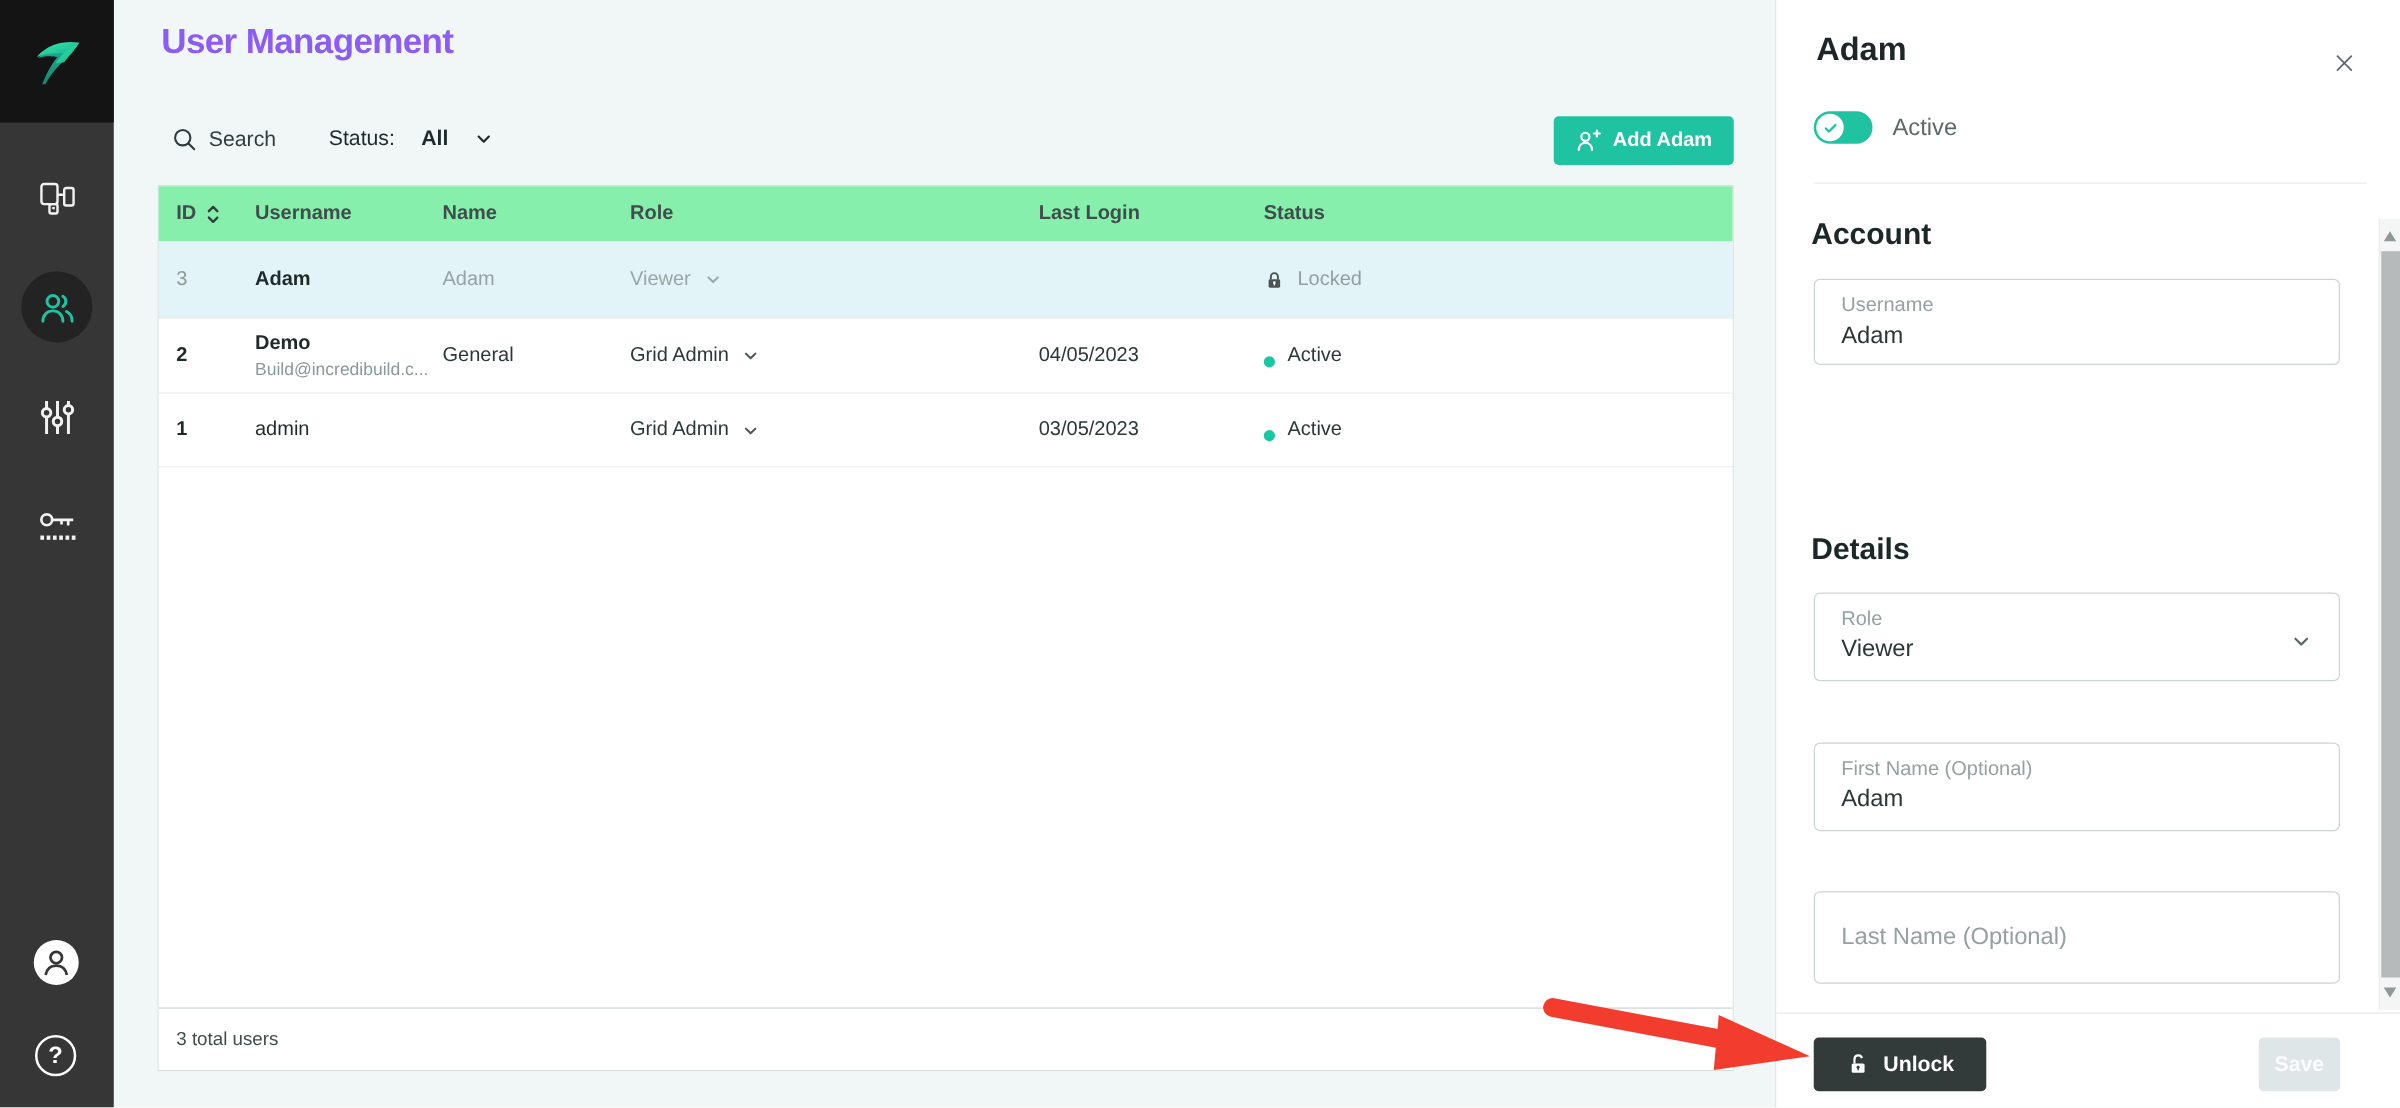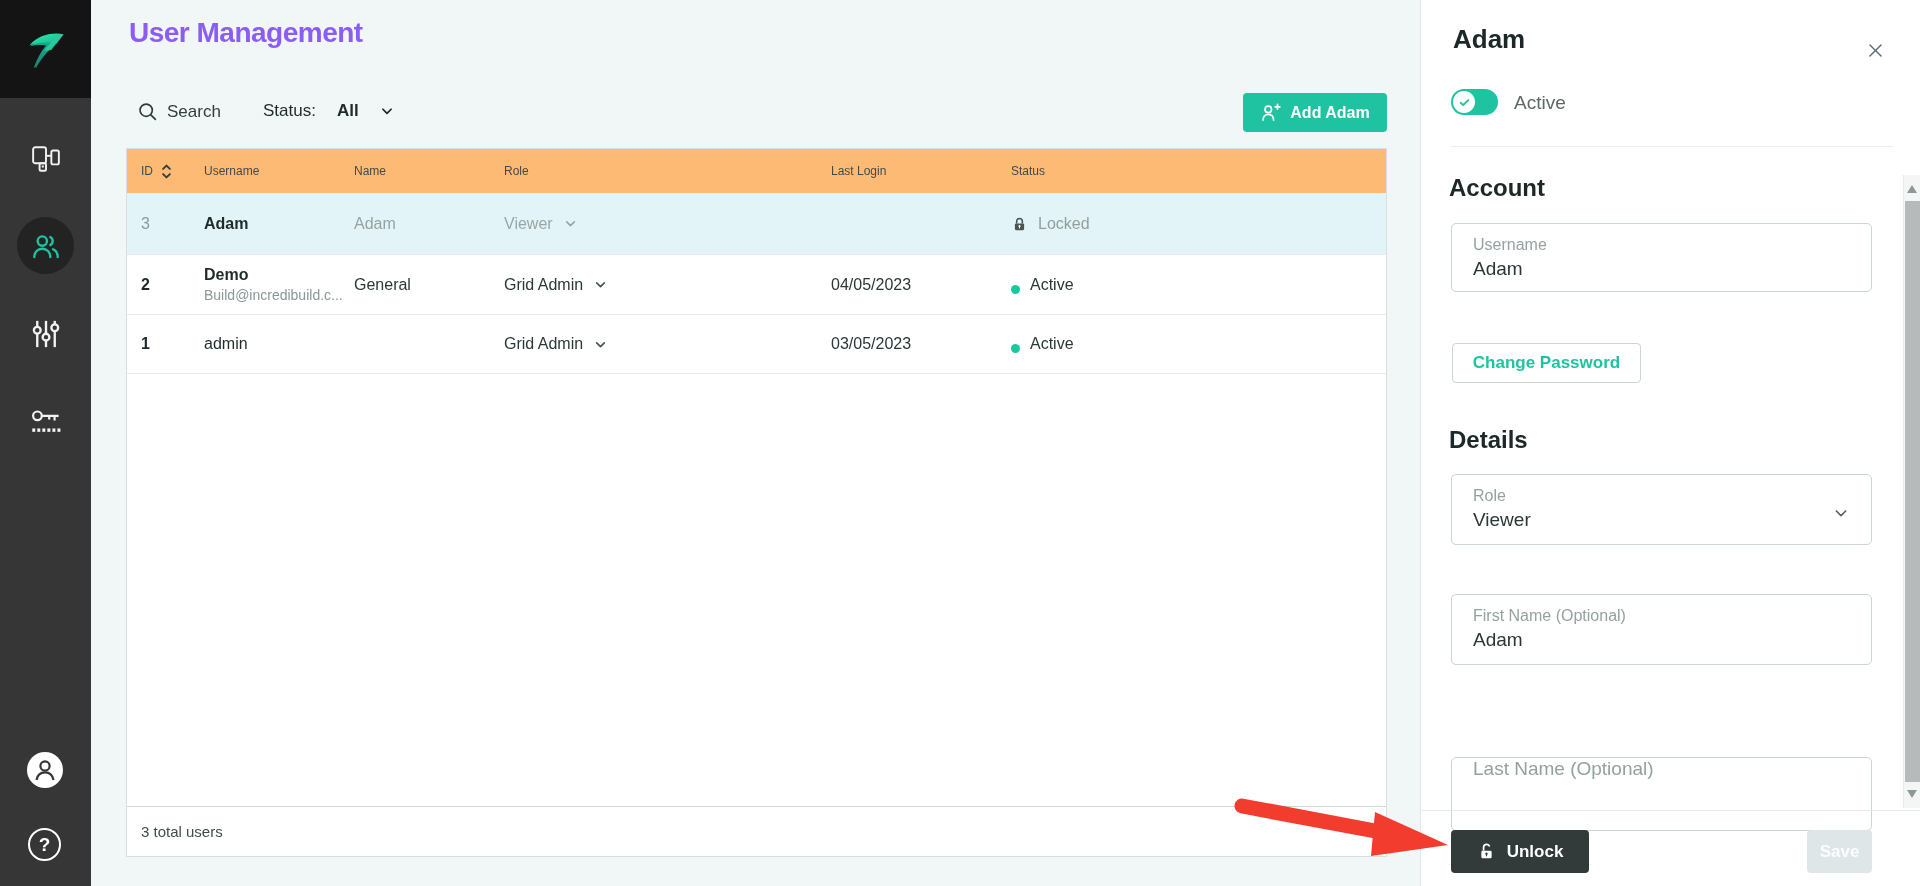--- a/index.html
+++ b/index.html
@@ -30,21 +30,21 @@
   .btn-add { position:absolute; left:1243px; top:93px; width:144px; height:39px; background:#1fc3a2;
              border:none; border-radius:4px; color:#fff; font-size:16px; font-weight:700;
              display:flex; align-items:center; justify-content:center; gap:9px; cursor:pointer;
              font-family:inherit; }
 
   
   .card { position:absolute; left:126px; top:148px; width:1261px; height:709px; background:#fff;
           border:1px solid #d9dfdf; display:flex; flex-direction:column; }
   .trow { display:grid; grid-template-columns:63px 150px 150px 327px 180px 1fr;
           align-items:center; padding-left:14px; }
-  .thead { height:44px; background:#fdba74; color:#414c4c; font-size:12px; font-weight:400; }
+  .thead { height:44px; background:#86efac; color:#414c4c; font-size:16px; font-weight:700; }
   .th { display:flex; align-items:center; gap:7px; }
   .trow.data { border-bottom:1px solid #e7ebeb; background:#fff; cursor:pointer; font-size:16px; }
   .trow.r0 { height:62px; background:#e2f4f7; }
   .trow.r1 { height:60px; }
   .trow.r2 { height:59px; }
   .cell-id { font-weight:600; color:#1f2b2b; }
   .r0 .cell-id { color:#8f9b9b; font-weight:400; }
   .uname { font-weight:700; color:#1f2b2b; }
   .uname.plain { font-weight:400; }
   .uemail { font-size:14px; color:#8a9898; margin-top:3px; max-width:145px; white-space:nowrap; overflow:hidden; }
@@ -72,21 +72,21 @@
   .toggle .knob { position:absolute; left:2px; top:2px; width:22px; height:22px; border-radius:50%;
                   background:#fff; display:flex; align-items:center; justify-content:center; color:#1fc3a2; }
   .toggle-label { position:absolute; left:93px; top:92px; font-size:19px; color:#5d6868; }
   .pdiv1 { position:absolute; left:30px; top:146px; width:442px; height:0; border-top:1px solid #e9eded; }
   .sec-h { position:absolute; left:28px; font-size:24px; font-weight:700; color:#1c2727; }
   .fieldbox { position:absolute; left:30px; width:421px; border:1px solid #ccd4d4; border-radius:5px;
               background:#fff; padding:12px 21px 0 21px; cursor:text; }
   .fieldbox .flabel { font-size:16px; color:#95a1a1; }
   .fieldbox .fvalue { font-size:19px; color:#2b3636; margin-top:4px; }
   .fieldbox.select { cursor:pointer; }
-  .fieldbox.empty { display:flex; align-items:flex-start; padding-top:0;margin-top:44px; }
+  .fieldbox.empty { display:flex; align-items:center; padding-top:0; }
   .fieldbox.empty .flabel { font-size:19px; }
   .sel-chev { position:absolute; right:22px; top:30px; color:#5a6565; }
   .btn-chgpwd { position:absolute; left:31px; top:343px; width:189px; height:40px; background:#fff;
                 border:1px solid #ccd4d4; border-radius:4px; color:#1fc3a2; font-size:17px; font-weight:700;
                 cursor:pointer; font-family:inherit; }
   .pdiv2 { position:absolute; left:0; top:810px; width:500px; height:0; border-top:1px solid #e6eaea; }
   .btn-unlock { position:absolute; left:30px; top:830px; width:138px; height:43px; background:#333a3a;
                 border:none; border-radius:4px; color:#fff; font-size:17px; font-weight:700;
                 display:flex; align-items:center; justify-content:center; gap:11px; cursor:pointer;
                 font-family:inherit; }
@@ -326,21 +326,20 @@
 
   <div class="pdiv1"></div>
 
   <h3 class="sec-h" style="top:174px">Account</h3>
 
   <div class="fieldbox" style="top:223px; height:69px;">
     <div class="flabel">Username</div>
     <div class="fvalue">Adam</div>
   </div>
 
-  <button class="btn-chgpwd">Change Password</button>
 
   <h3 class="sec-h" style="top:426px">Details</h3>
 
   <div class="fieldbox select" style="top:474px; height:71px;">
     <div class="flabel">Role</div>
     <div class="fvalue">Viewer</div>
     <svg class="sel-chev" width="16" height="16" viewBox="0 0 24 24" fill="none" stroke="currentColor" stroke-width="2.6" stroke-linecap="round" stroke-linejoin="round">
         <path d="M5 9 l7 7 7-7"></path>
       </svg>
   </div>

